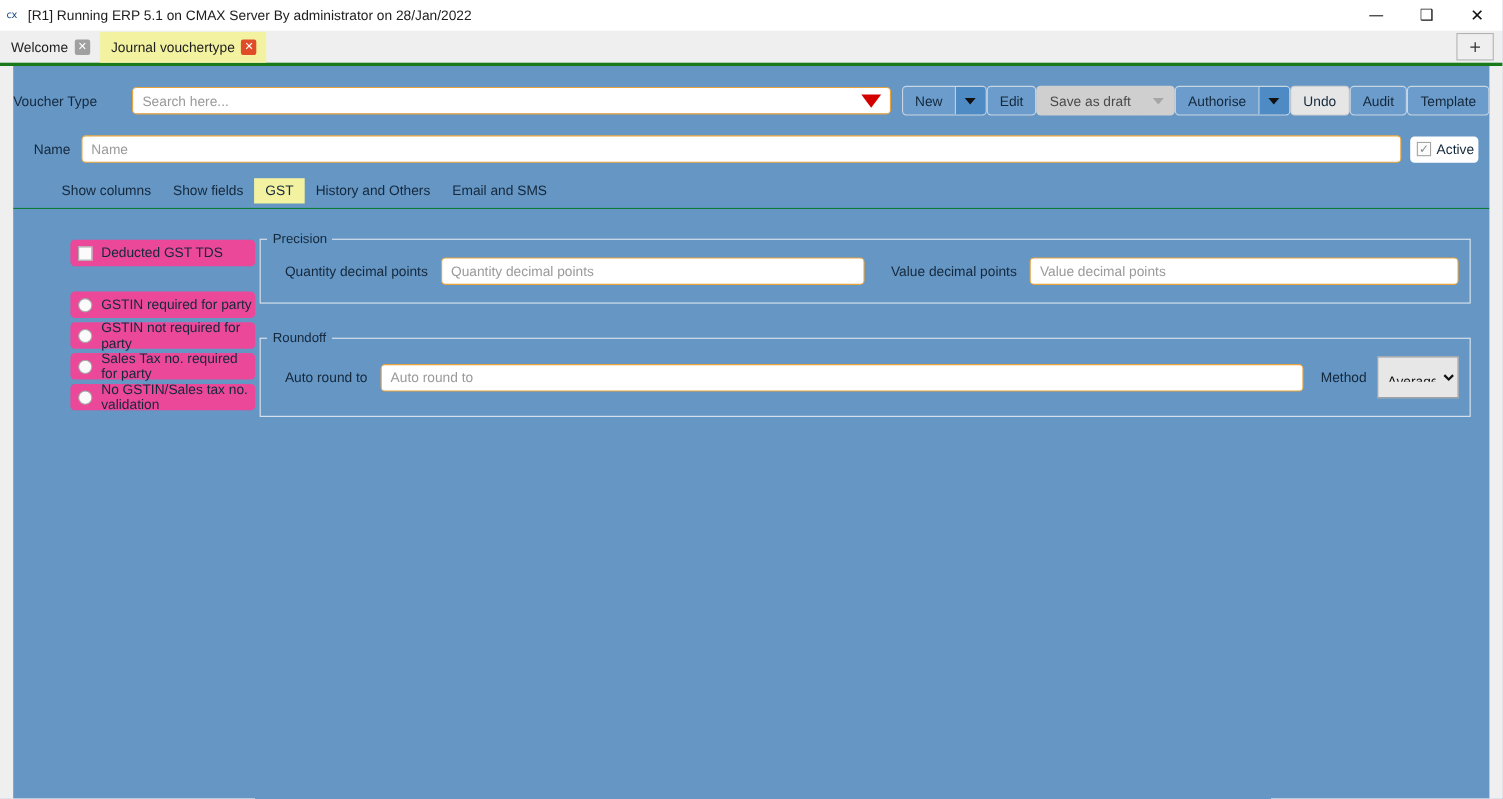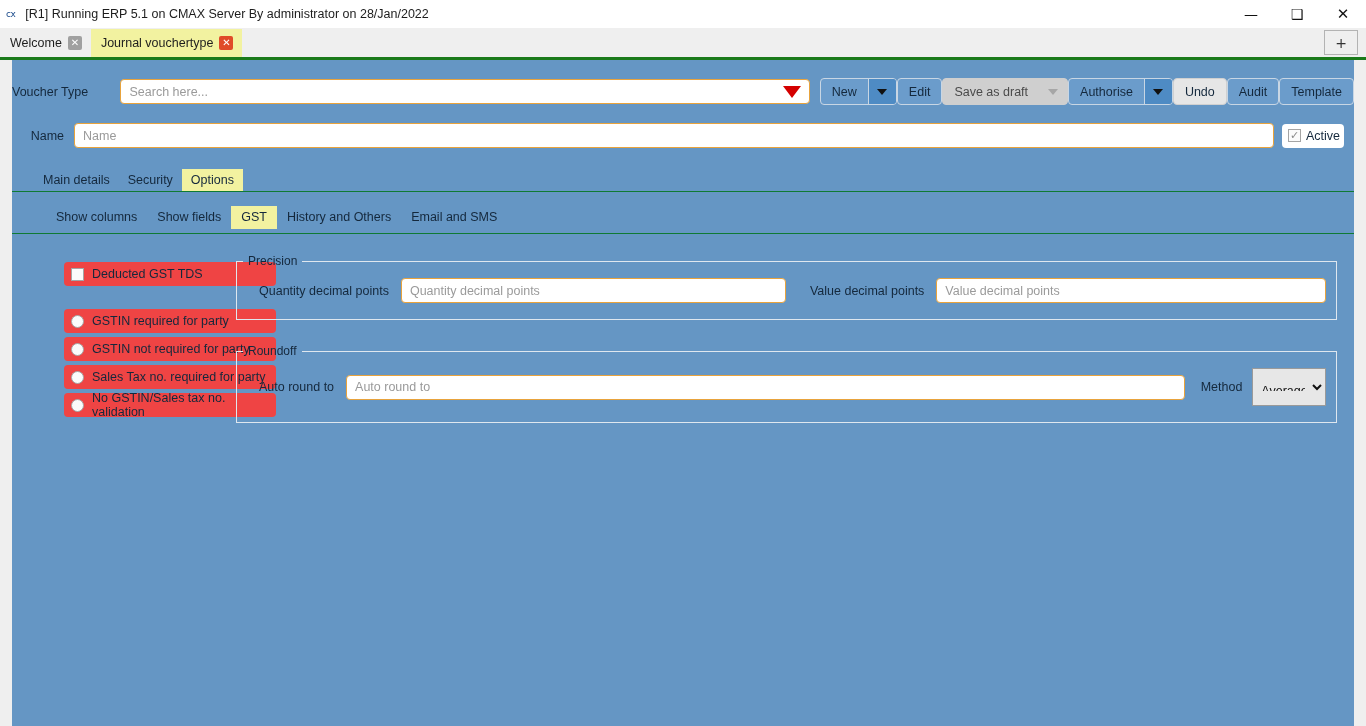--- a/index.html
+++ b/index.html
@@ -161,23 +161,23 @@
   }
   .stab {
     font-size: 12.5px; color: #14283c; padding: 5px 10px; line-height: 1;
   }
   .stab.active { background: #f2f2a0; }
 
   
   .content { display: flex; padding: 20px 12px 0 12px; gap: 12px; }
   .opt-col { width: 200px; padding-left: 40px; padding-top: 8px; }
   .opt-item {
-    height: 24px; background: #ef4444; border-radius: 4px;
+    height: 24px; background: #ec4899; border-radius: 4px;
     display: flex; align-items: center; gap: 8px; padding-left: 7px;
-    font-size: 12.5px; color: #14283c; margin-bottom: 4px; width: 212px;
+    font-size: 12.5px; color: #14283c; margin-bottom: 4px; width: 168px;
   }
   .opt-item.gap { margin-top: 23px; }
   .radio {
     width: 13px; height: 13px; border-radius: 50%;
     border: 1px solid #a5a5a5; background: #fbfbfb; flex: 0 0 auto;
   }
 
   .fieldsets { flex: 1; padding-right: 14px; }
   fieldset.fs {
     border: 1px solid #dfe7ef; padding: 0 0 16px 0; margin-bottom: 24px;
@@ -277,25 +277,20 @@
       <div class="lbl-name">Name</div>
       <div class="name-box">
         <input type="text" placeholder="Name" style="">
       </div>
       <div class="active-chip">
         <span class="cbox">✓</span>
         <span>Active</span>
       </div>
     </div>
 
-    <div class="tabs-primary">
-      <div class="ptab">Main details</div>
-      <div class="ptab">Security</div>
-      <div class="ptab active">Options</div>
-    </div>
 
     <div class="tabs-secondary">
       <div class="stab">Show columns</div>
       <div class="stab">Show fields</div>
       <div class="stab active">GST</div>
       <div class="stab">History and Others</div>
       <div class="stab">Email and SMS</div>
     </div>
 
     <div class="content">

